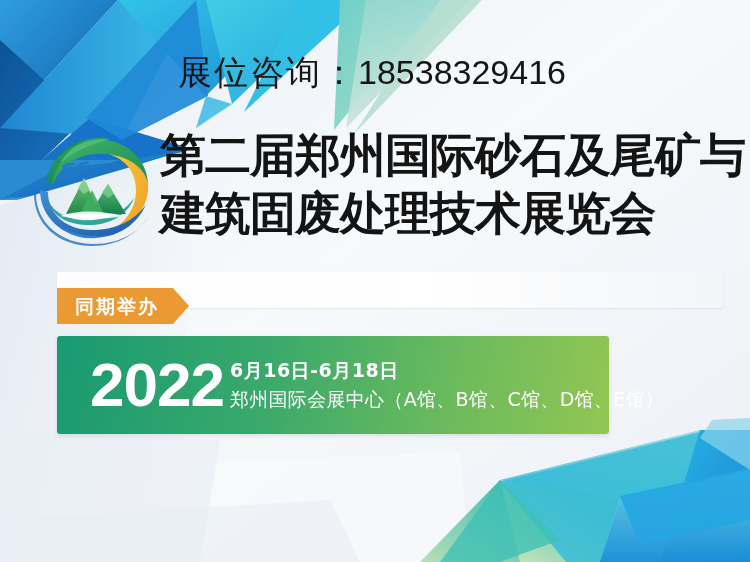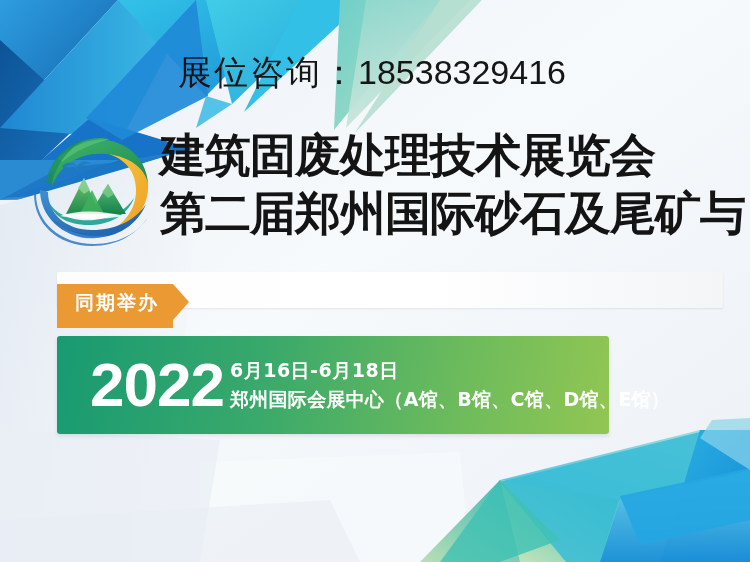--- a/index.html
+++ b/index.html
@@ -85,21 +85,21 @@
     align-items: center;
   }
   .forum-tag {
     position: relative;
     height: 36px;
     background: #eb9a33;
     color: #ffffff;
     font-size: 19px;
     font-weight: 700;
     line-height: 36px;
-    padding: 0 14px 8px 18px;
+    padding: 0 14px 0 18px;
     letter-spacing: 2px;
     white-space: nowrap;
     font-family: "DejaVu Sans", "Liberation Sans", sans-serif;
     margin-top: 32px;
   }
   .forum-tag::after {
     content: "";
     position: absolute;
     right: -16px;
     top: 0;
@@ -149,21 +149,21 @@
     font-size: 19px;
     line-height: 27px;
     font-weight: 700;
     letter-spacing: 0.5px;
     white-space: nowrap;
     font-family: "DejaVu Sans", "Liberation Sans", sans-serif;
   }
   .date-venue {
     font-size: 19px;
     line-height: 30px;
-    font-weight: 700;
+    font-weight: 400;
     letter-spacing: 0.3px;
     white-space: nowrap;
     font-family: "DejaVu Sans", "Liberation Sans", sans-serif;
   }
 </style>
 </head>
 <body>
 
 <div id="poster">
 
@@ -318,22 +318,22 @@
     <path d="M80 56 L86 66 L80 70 L74 64 Z" fill="#7fce90" opacity="0.75"></path>
 
     <path d="M32 88 C48 82 72 82 96 88 C74 92 52 92 32 88 Z" fill="#ffffff" opacity="0.85"></path>
 
     <path d="M34 38 C40 33 46 34 49 38 C45 36 40 37 36 41 Z" fill="#1f7fb8"></path>
     <path d="M49 38 C53 33 59 32 63 36 C58 35 53 37 50 41 Z" fill="#1f7fb8"></path>
     <path d="M46 39 L52 39 L49 43 Z" fill="#1f7fb8"></path>
   </svg>
 
   <div class="title-block">
+    <div class="title-line">第二届郑州国际砂石及尾矿与</div>
     <div class="title-line">建筑固废处理技术展览会</div>
-    <div class="title-line">第二届郑州国际砂石及尾矿与</div>
   </div>
 
   <div class="forum-bar">
     <div class="forum-tag">同期举办</div>
   </div>
 
   <div class="date-banner">
     <div class="date-year">2022</div>
     <div class="date-details">
       <div class="date-range">6月16日-6月18日</div>

